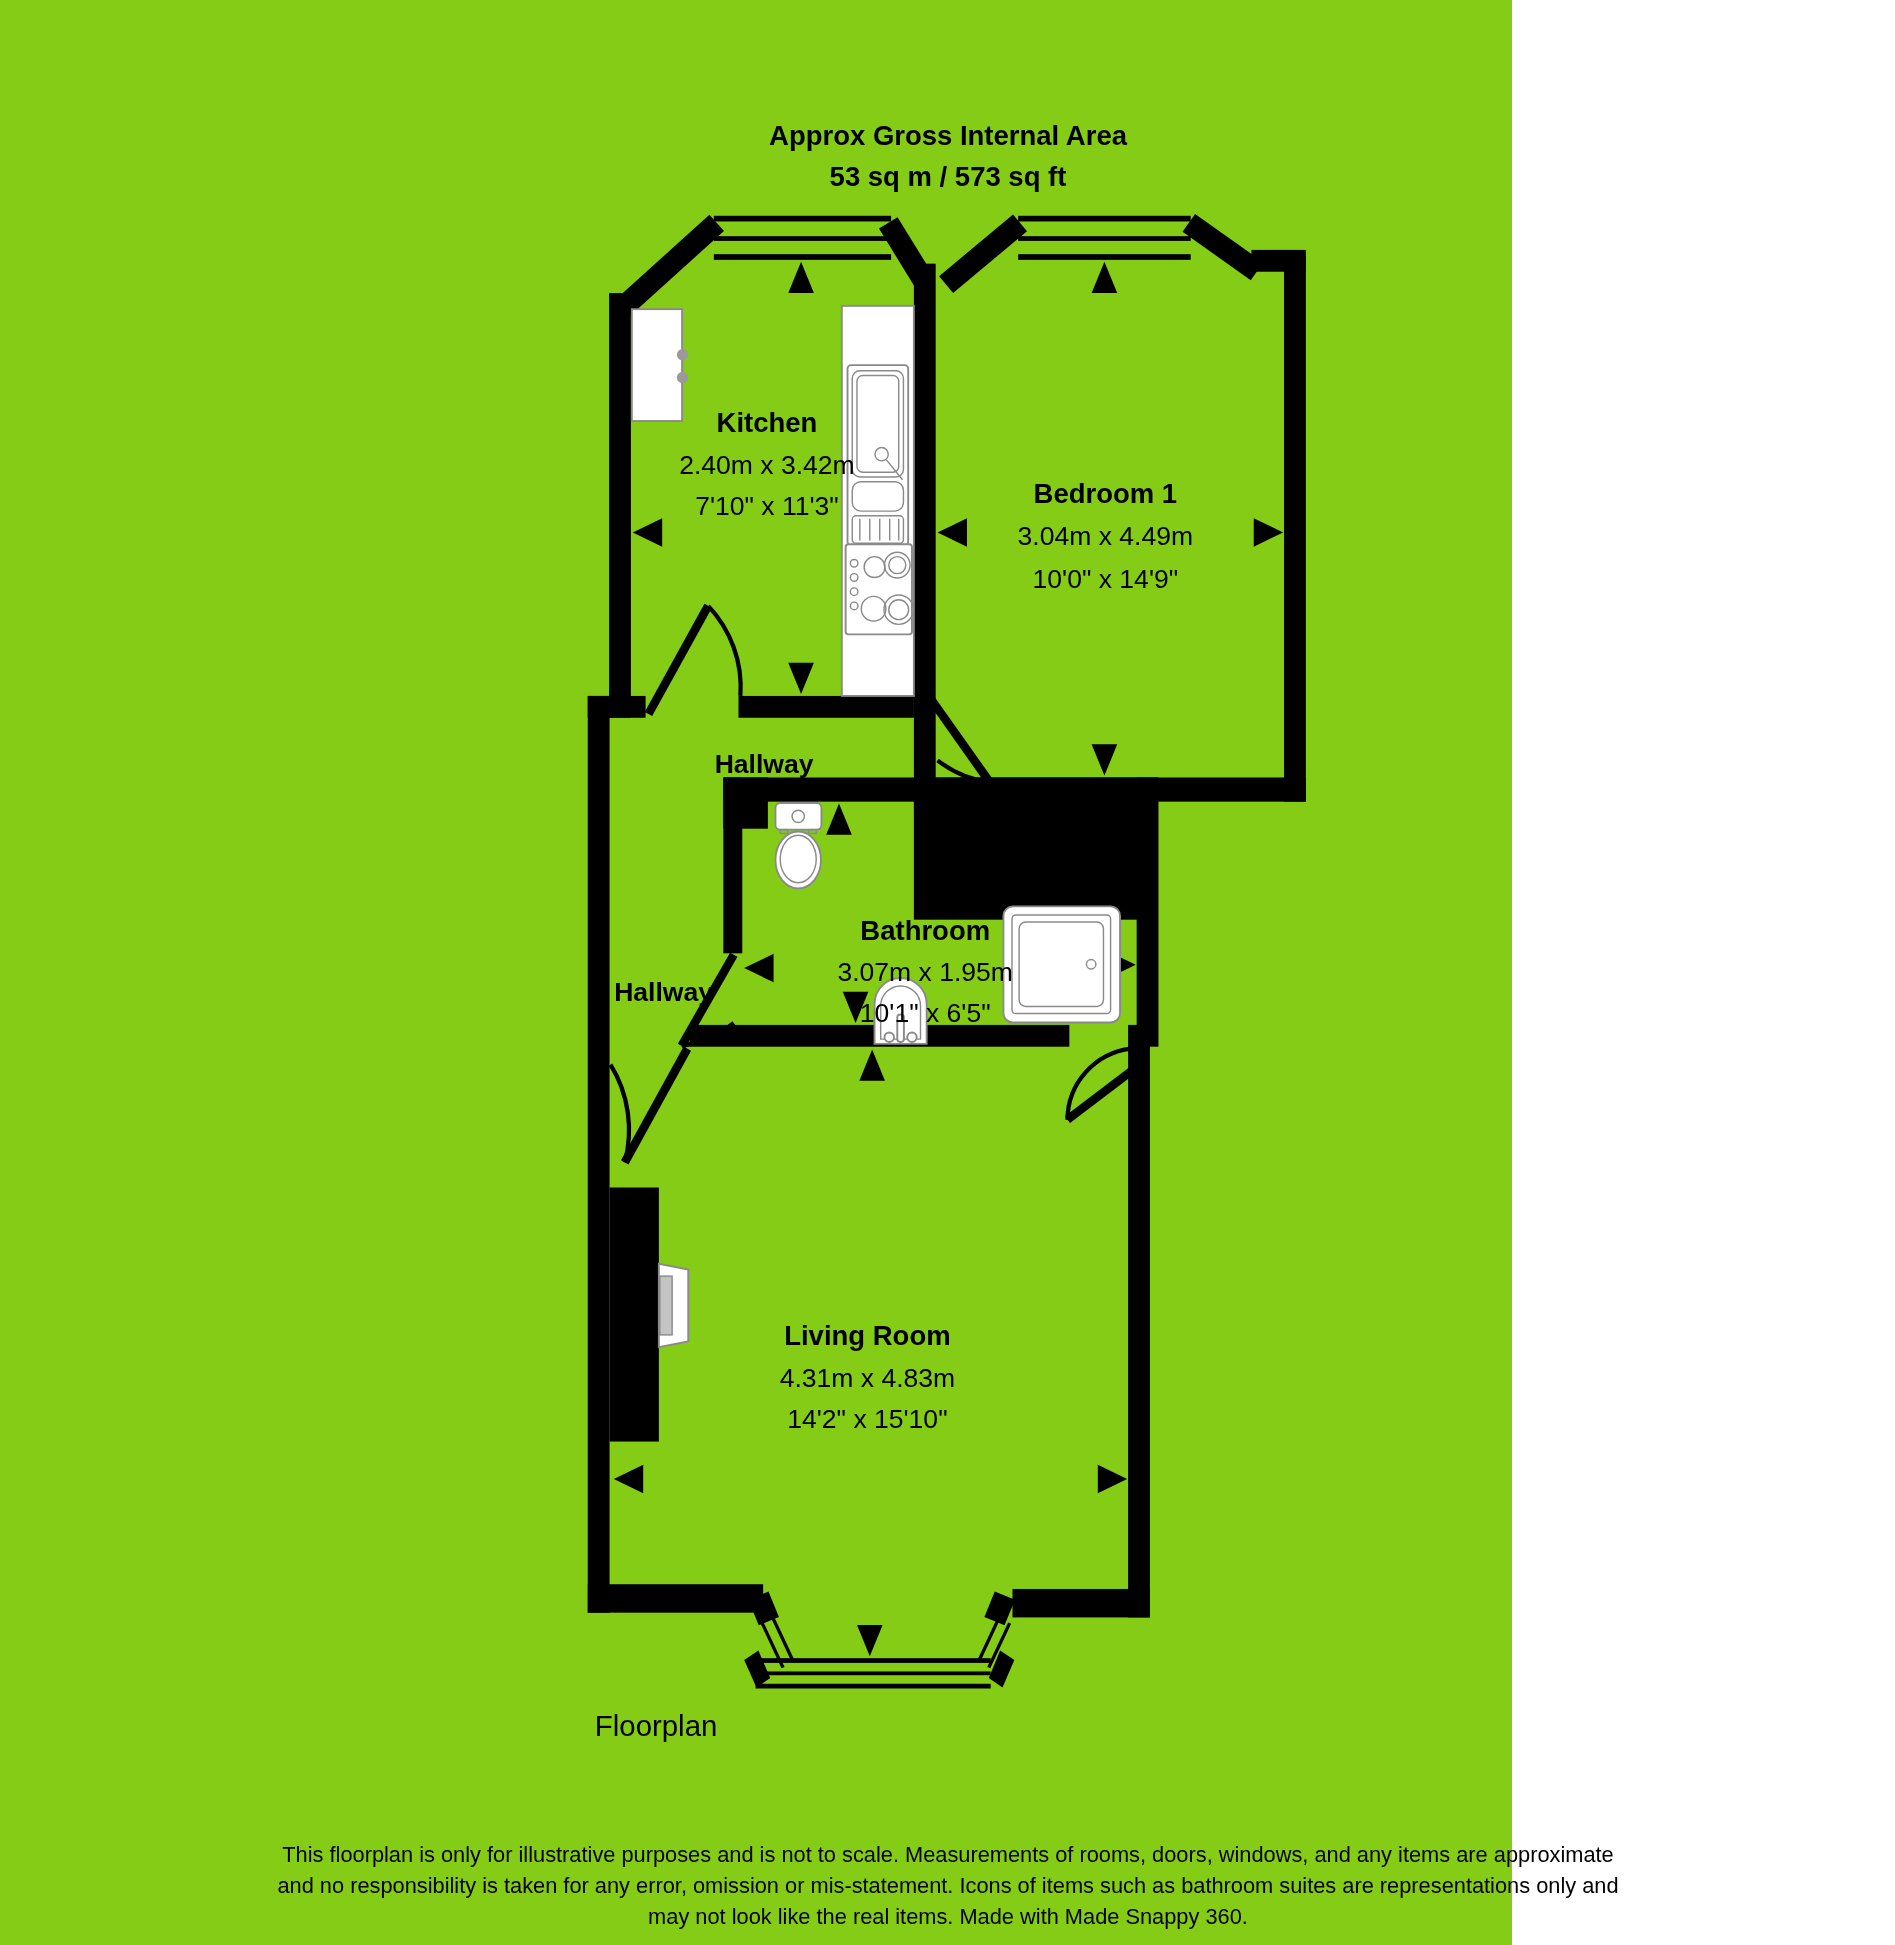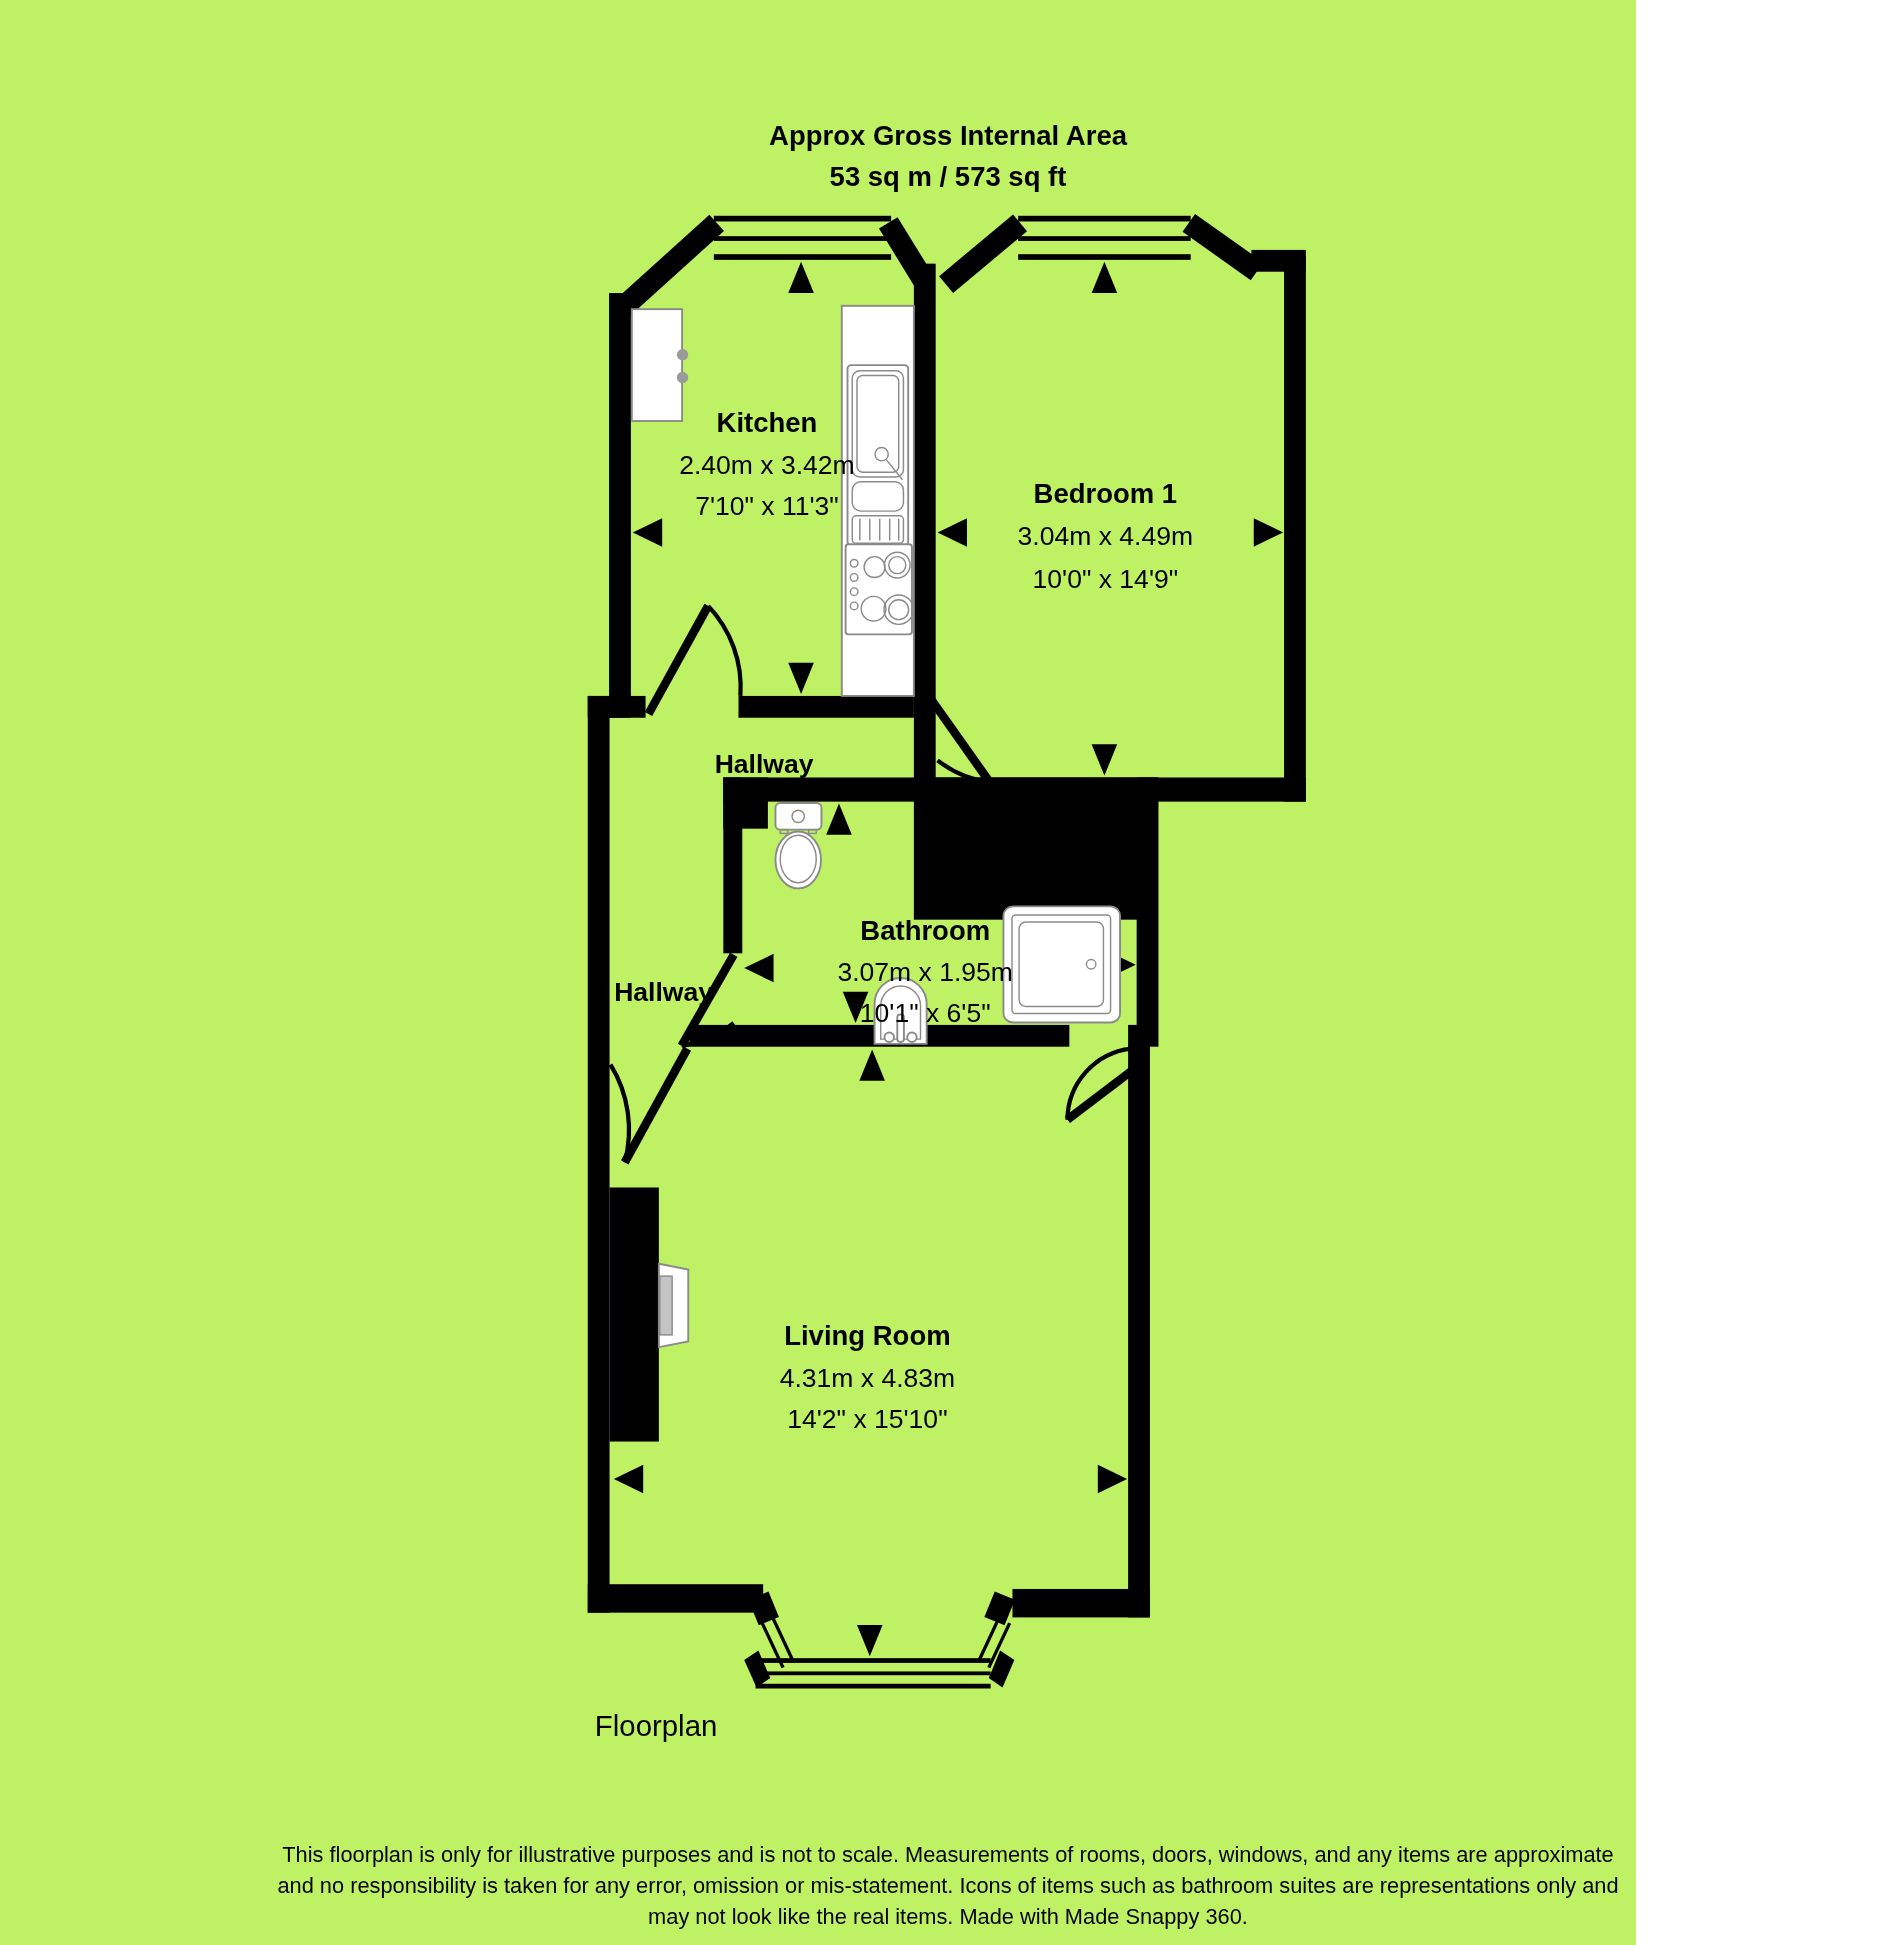--- a/index.html
+++ b/index.html
@@ -5,23 +5,23 @@
   html, body {
     margin: 0;
     padding: 0;
     background: #ffffff;
     width: 1896px;
     height: 1946px;
     font-family: "Liberation Sans", sans-serif;
   }
   #plan-wrap {
     position: relative;
-    width: 1636px;
+    width: 1512px;
     height: 1946px;
-    background: #bef264;
+    background: #84cc16;
   }
   svg { display: block; }
   .room-name   { font-size: 58px; font-weight: bold; fill: #000; }
   .room-dim    { font-size: 56px; fill: #000; }
   .hall-name   { font-size: 56px; font-weight: bold; fill: #000; }
   .head-text   { font-size: 58px; font-weight: bold; fill: #000; }
   .plan-label  { font-size: 62px; fill: #000; }
   .disclaimer  { font-size: 46px; fill: #000; }
   .wall        { fill: #000000; stroke: none; }
   .wallline    { stroke: #000000; stroke-width: 46px; fill: none; }

